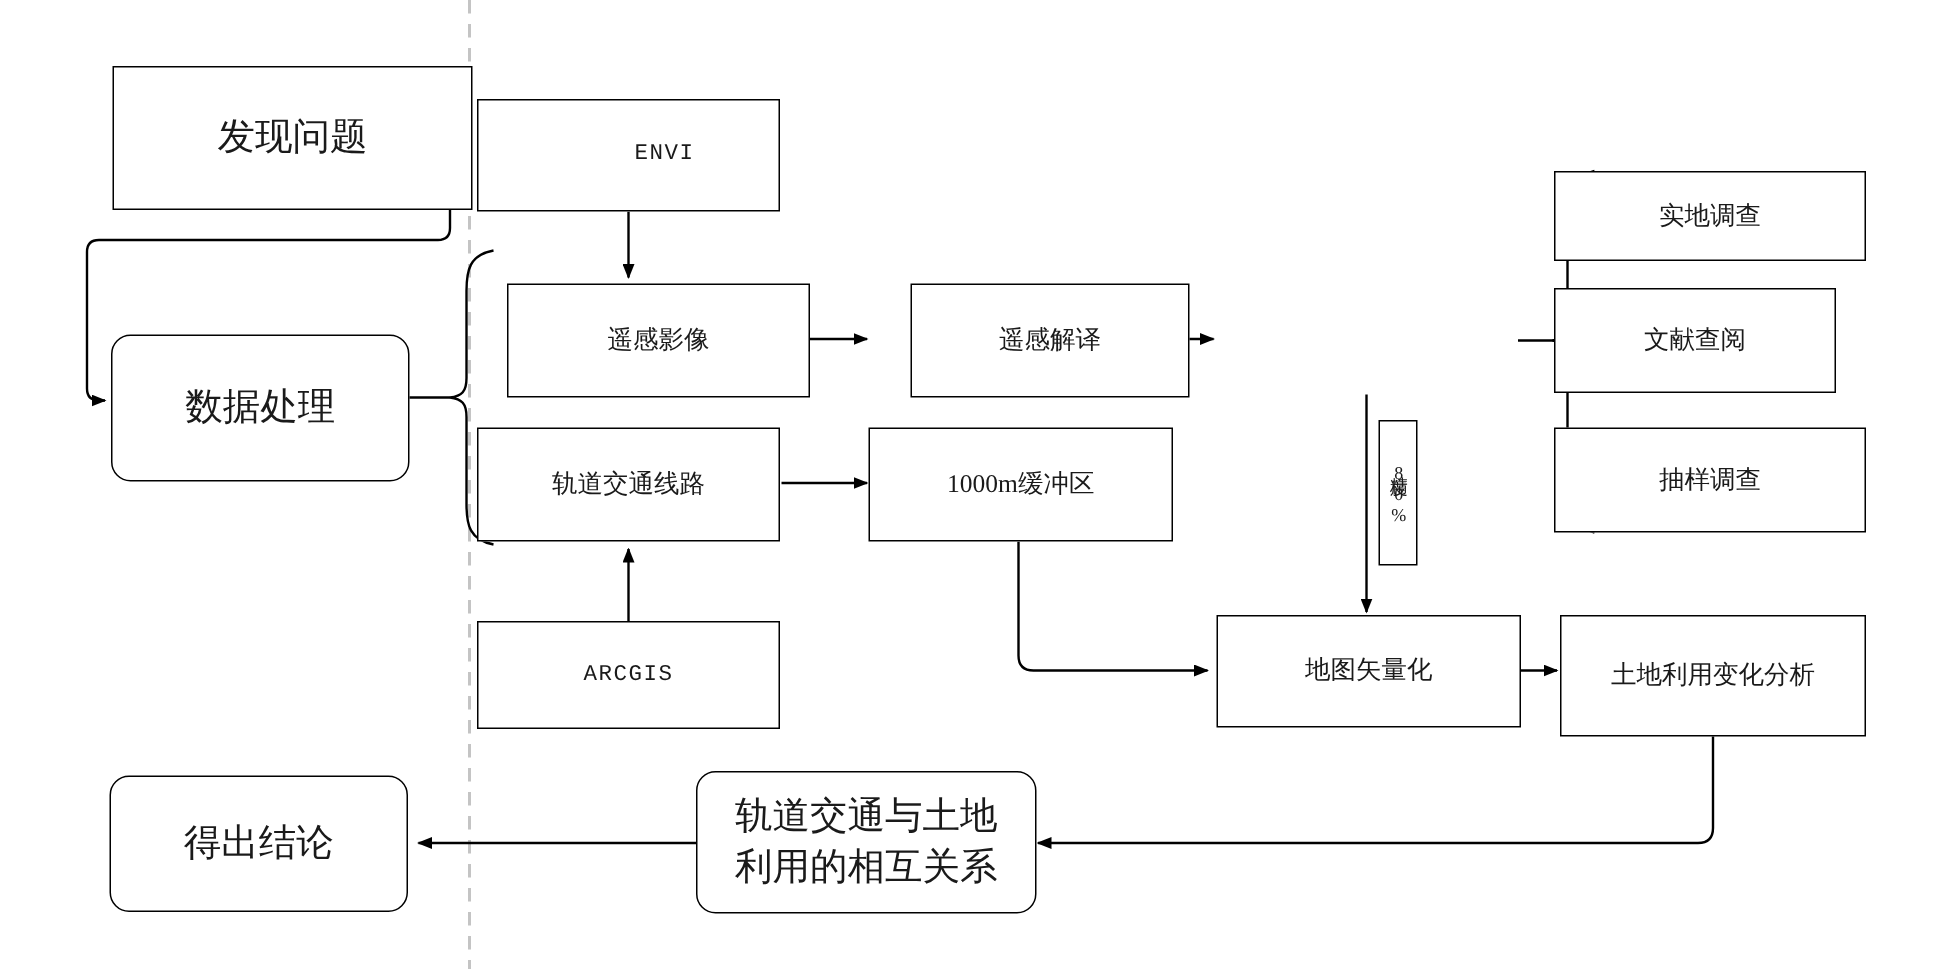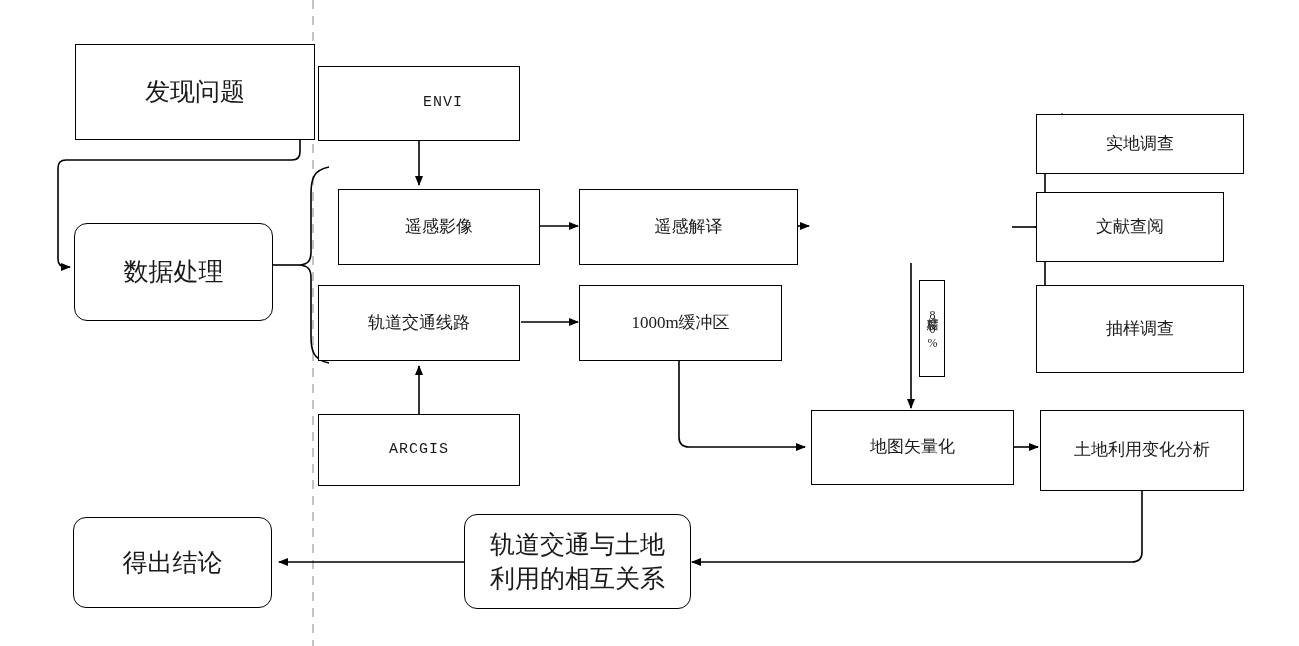--- a/index.html
+++ b/index.html
@@ -122,34 +122,34 @@
   </div>
 
   <div class="node lbl-mono" style="left:318px; top:66px; width:202px; height:75px;padding-left:48px;">
     <span>ENVI</span>
   </div>
 
   <div class="node lbl-cn" style="left:318px; top:189px; width:202px; height:76px;margin-left:20px;">
     <span>遥感影像</span>
   </div>
 
-  <div class="node lbl-cn" style="left:579px; top:189px; width:219px; height:76px;">
+  <div class="node lbl-cn" style="left:607px; top:189px; width:186px; height:76px;">
     <span>遥感解译</span>
   </div>
 
 
   <div class="node lbl-cn" style="left:1036px; top:114px; width:208px; height:60px;">
     <span>实地调查</span>
   </div>
 
   <div class="node lbl-cn" style="left:1036px; top:192px; width:188px; height:70px;">
     <span>文献查阅</span>
   </div>
 
-  <div class="node lbl-cn" style="left:1036px; top:285px; width:208px; height:88px;">
+  <div class="node lbl-cn" style="left:1036px; top:285px; width:208px; height:70px;">
     <span>抽样调查</span>
   </div>
 
   <div class="node lbl-cn" style="left:318px; top:285px; width:202px; height:76px;">
     <span>轨道交通线路</span>
   </div>
 
   <div class="node lbl-cn" style="left:579px; top:285px; width:203px; height:76px;">
     <span>1000m缓冲区</span>
   </div>

